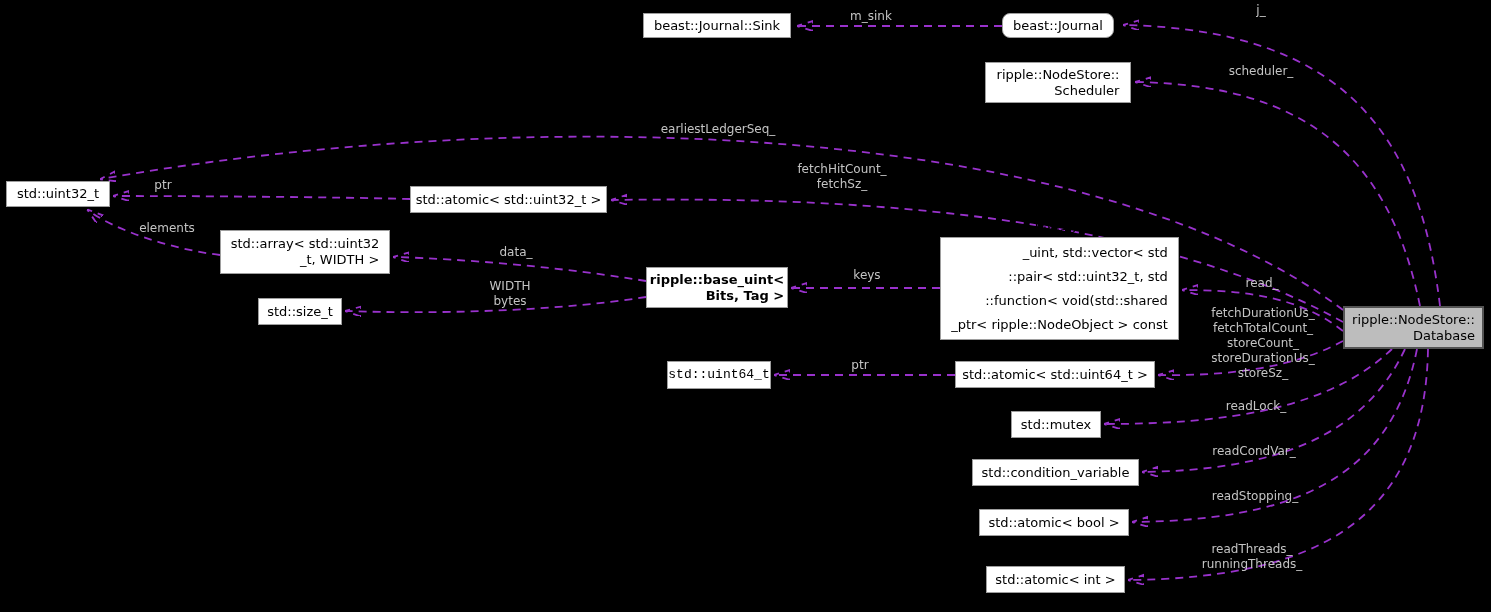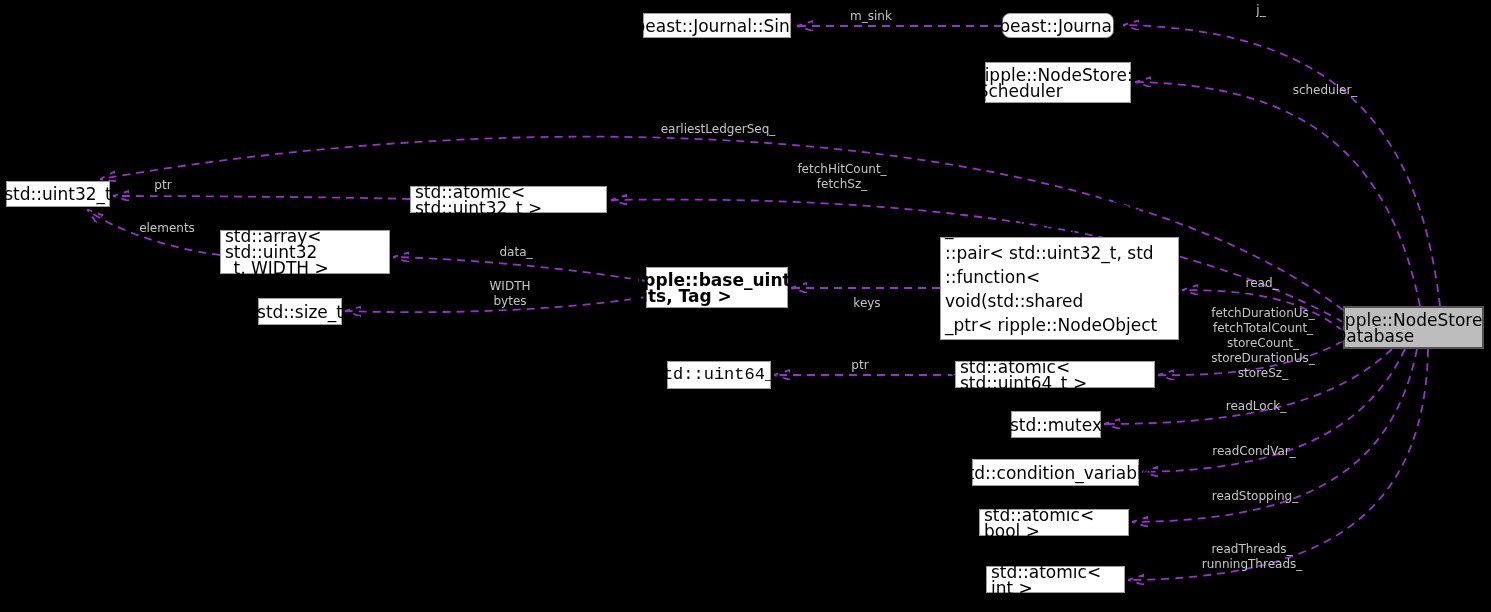--- a/index.html
+++ b/index.html
@@ -29,23 +29,23 @@
   }
   .node {
     position: absolute;
     box-sizing: border-box;
     background: #ffffff;
     border: 1px solid #9e9e9e;
     color: #000000;
     display: flex;
     align-items: center;
     justify-content: center;
-    text-align: left;
+    text-align: right;
     white-space: pre-line;
-    font-size: 17px;
+    font-size: 13px;
     line-height: 16px;
     padding: 1px 4px;
     cursor: pointer;
   }
   .node.highlight {
     background: #bdbdbd;
     border: 2px solid #545454;
   }
   .edge-label {
     position: absolute;
@@ -107,30 +107,30 @@
   <div class="node" style="left:955px; top:361px; width:200px; height:27px;">std::atomic&lt; std::uint64_t &gt;</div>
   <div class="node" style="left:1011px; top:411px; width:90px; height:27px;">std::mutex</div>
   <div class="node" style="left:979px; top:509px; width:150px; height:27px;">std::atomic&lt; bool &gt;</div>
   <div class="node" style="left:972px; top:459px; width:167px; height:27px;">std::condition_variable</div>
   <div class="node" style="left:986px; top:566px; width:139px; height:27px;">std::atomic&lt; int &gt;</div>
   <div class="node highlight" style="left:1343px; top:306px; width:141px; height:43px;">ripple::NodeStore::
 Database</div>
 
   <div class="edge-label" style="left:836px; top:9px; width:70px;">m_sink</div>
   <div class="edge-label" style="left:1246px; top:3px; width:30px;">j_</div>
-  <div class="edge-label" style="left:1282px; top:64px; width:86px;margin-top:19px;">scheduler_</div>
+  <div class="edge-label" style="left:1218px; top:64px; width:86px;">scheduler_</div>
   <div class="edge-label" style="left:650px; top:122px; width:136px;">earliestLedgerSeq_</div>
   <div class="edge-label" style="left:786px; top:162px; width:112px;">fetchHitCount_
 fetchSz_</div>
   <div class="edge-label" style="left:148px; top:178px; width:30px;">ptr</div>
   <div class="edge-label" style="left:134px; top:221px; width:66px;">elements</div>
   <div class="edge-label" style="left:494px; top:245px; width:44px;">data_</div>
   <div class="edge-label" style="left:476px; top:279px; width:68px;">WIDTH
 bytes</div>
-  <div class="edge-label" style="left:848px; top:268px; width:38px;margin-top:28px;">keys</div>
+  <div class="edge-label" style="left:848px; top:268px; width:38px;">keys</div>
   <div class="edge-label" style="left:1240px; top:276px; width:44px;">read_</div>
   <div class="edge-label" style="left:1200px; top:306px; width:126px;">fetchDurationUs_
 fetchTotalCount_
 storeCount_
 storeDurationUs_
 storeSz_</div>
   <div class="edge-label" style="left:845px; top:358px; width:30px;">ptr</div>
   <div class="edge-label" style="left:1216px; top:399px; width:80px;">readLock_</div>
   <div class="edge-label" style="left:1204px; top:444px; width:100px;">readCondVar_</div>
   <div class="edge-label" style="left:1203px; top:489px; width:104px;">readStopping_</div>

